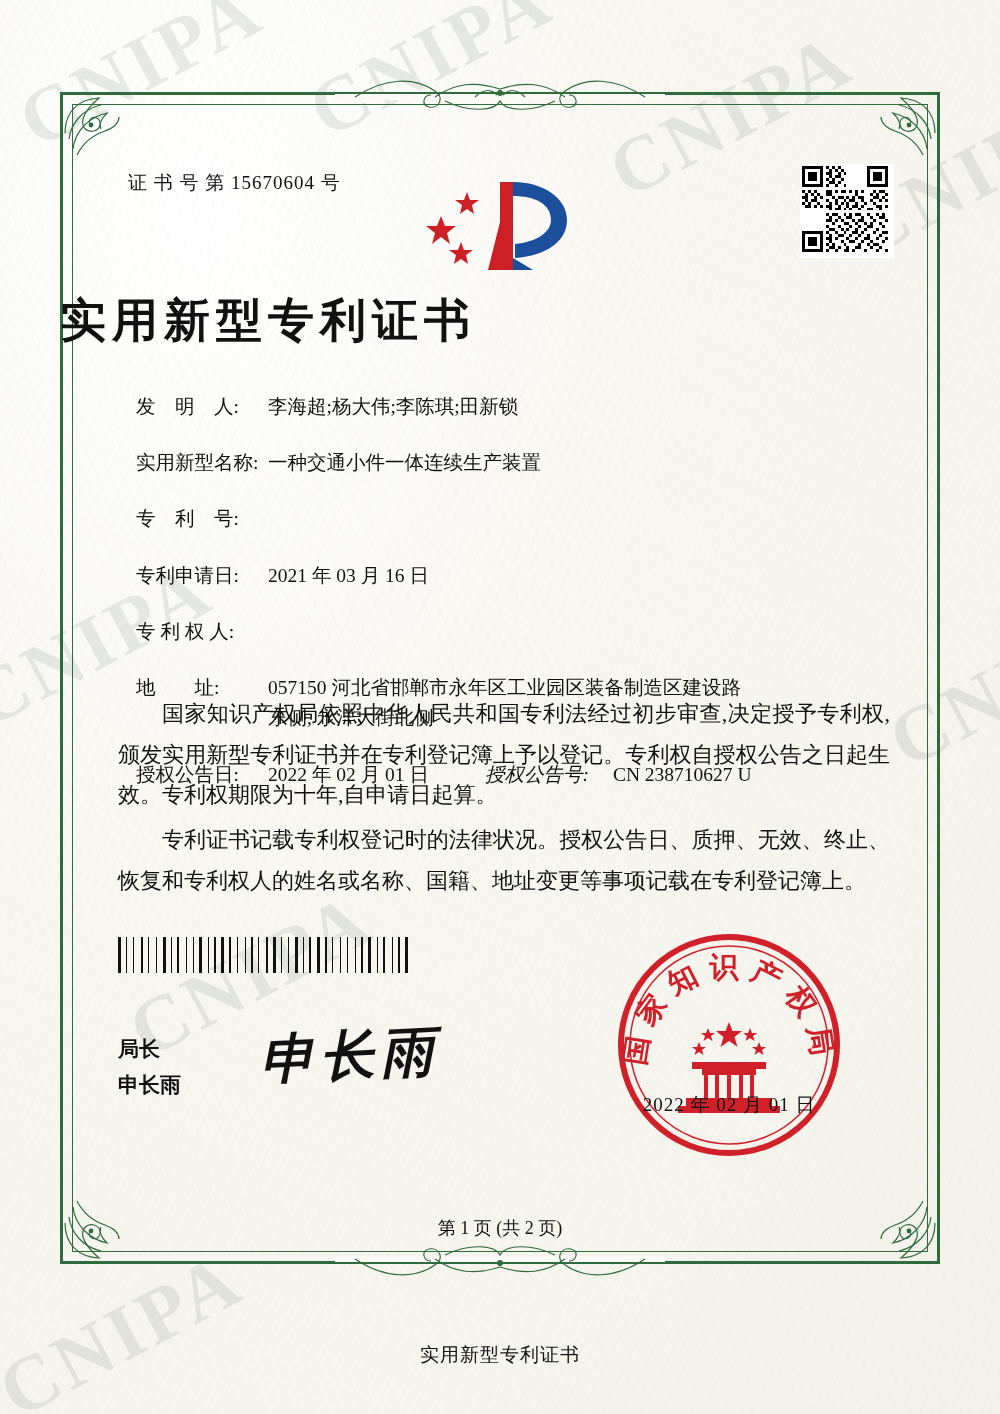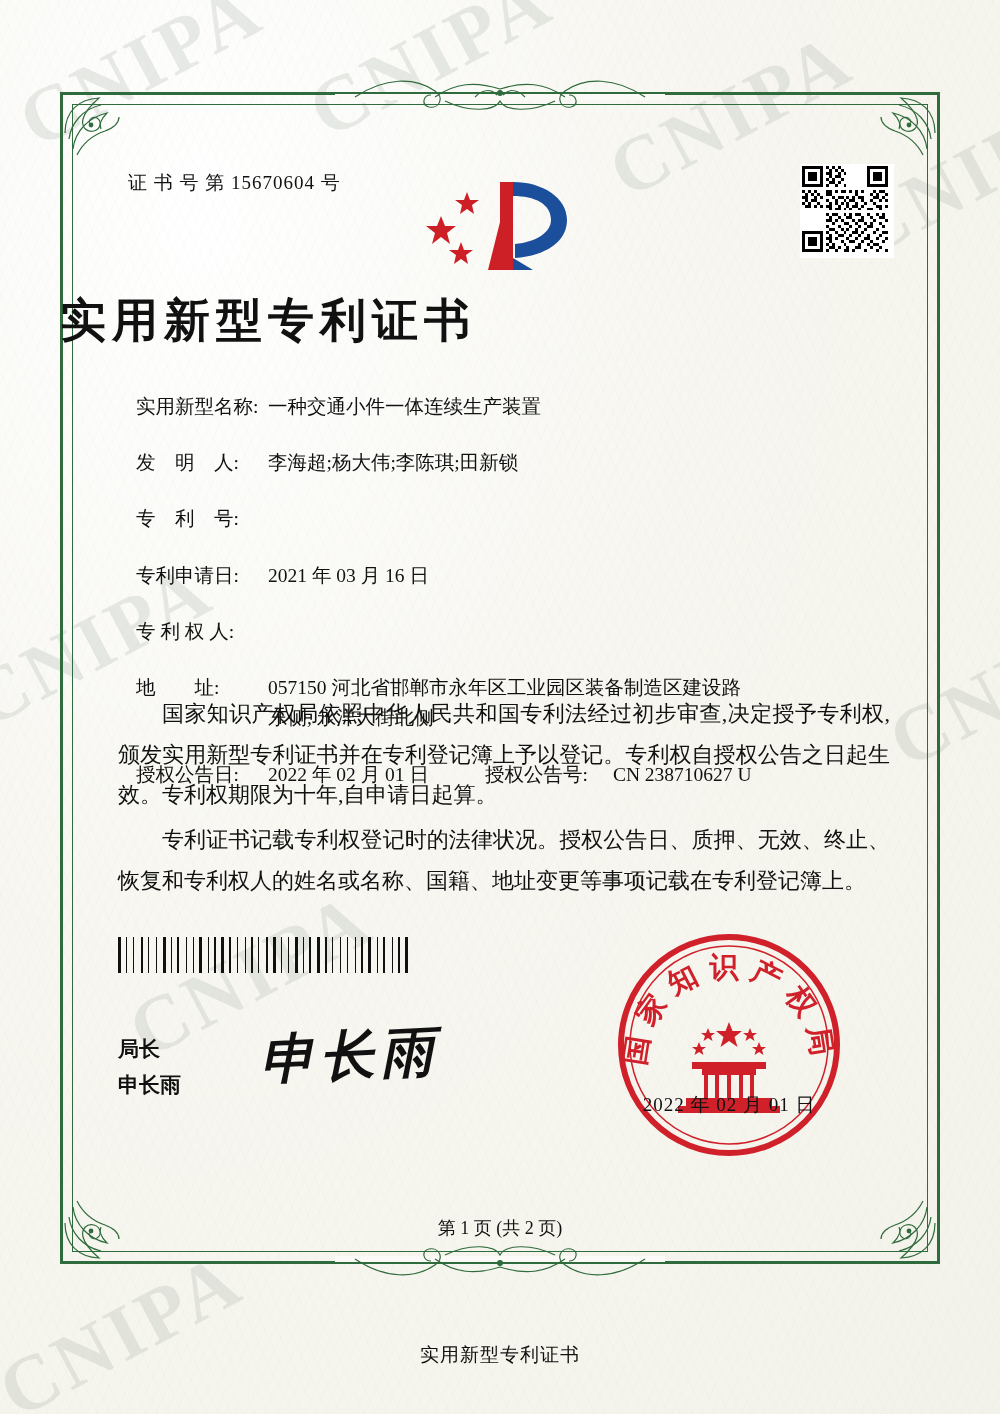--- a/index.html
+++ b/index.html
@@ -160,20 +160,21 @@
   }
   .f-value {
     flex: 1;
     white-space: pre-line;
   }
   .field.inline-two { margin-bottom: 22px; }
   .f-label2 {
     width: 128px;
     flex: 0 0 128px;
     margin-left: 56px;
+    font-style: italic;
   }
 
   .paragraphs {
     position: absolute;
     left: 58px;
     right: 50px;
     top: 602px;
     font-size: 22px;
     line-height: 1.85;
     text-align: justify;
@@ -549,26 +550,26 @@
 
         <path d="M98 12 C128 12 152 28 152 50 C152 72 130 86 100 88 L100 74 C122 72 136 62 136 50 C136 34 120 26 98 26 Z" fill="#1b4f9c"></path>
         <polygon points="98,88 98,100 118,100" fill="#1b4f9c"></polygon>
       </svg>
     </div>
 
     <div class="doc-title">实用新型专利证书</div>
 
     <div class="fields" id="fields-container">
         <div class="field">
+          <div class="f-label">发    明    人:</div>
+          <div class="f-value">李海超;杨大伟;李陈琪;田新锁</div>
+        </div>
+        <div class="field">
           <div class="f-label">实用新型名称:</div>
           <div class="f-value">一种交通小件一体连续生产装置</div>
-        </div>
-        <div class="field">
-          <div class="f-label">发    明    人:</div>
-          <div class="f-value">李海超;杨大伟;李陈琪;田新锁</div>
         </div>
         <div class="field">
           <div class="f-label">专    利    号:</div>
         </div>
         <div class="field">
           <div class="f-label">专利申请日:</div>
           <div class="f-value">2021 年 03 月 16 日</div>
         </div>
         <div class="field">
           <div class="f-label">专 利 权 人:</div>

